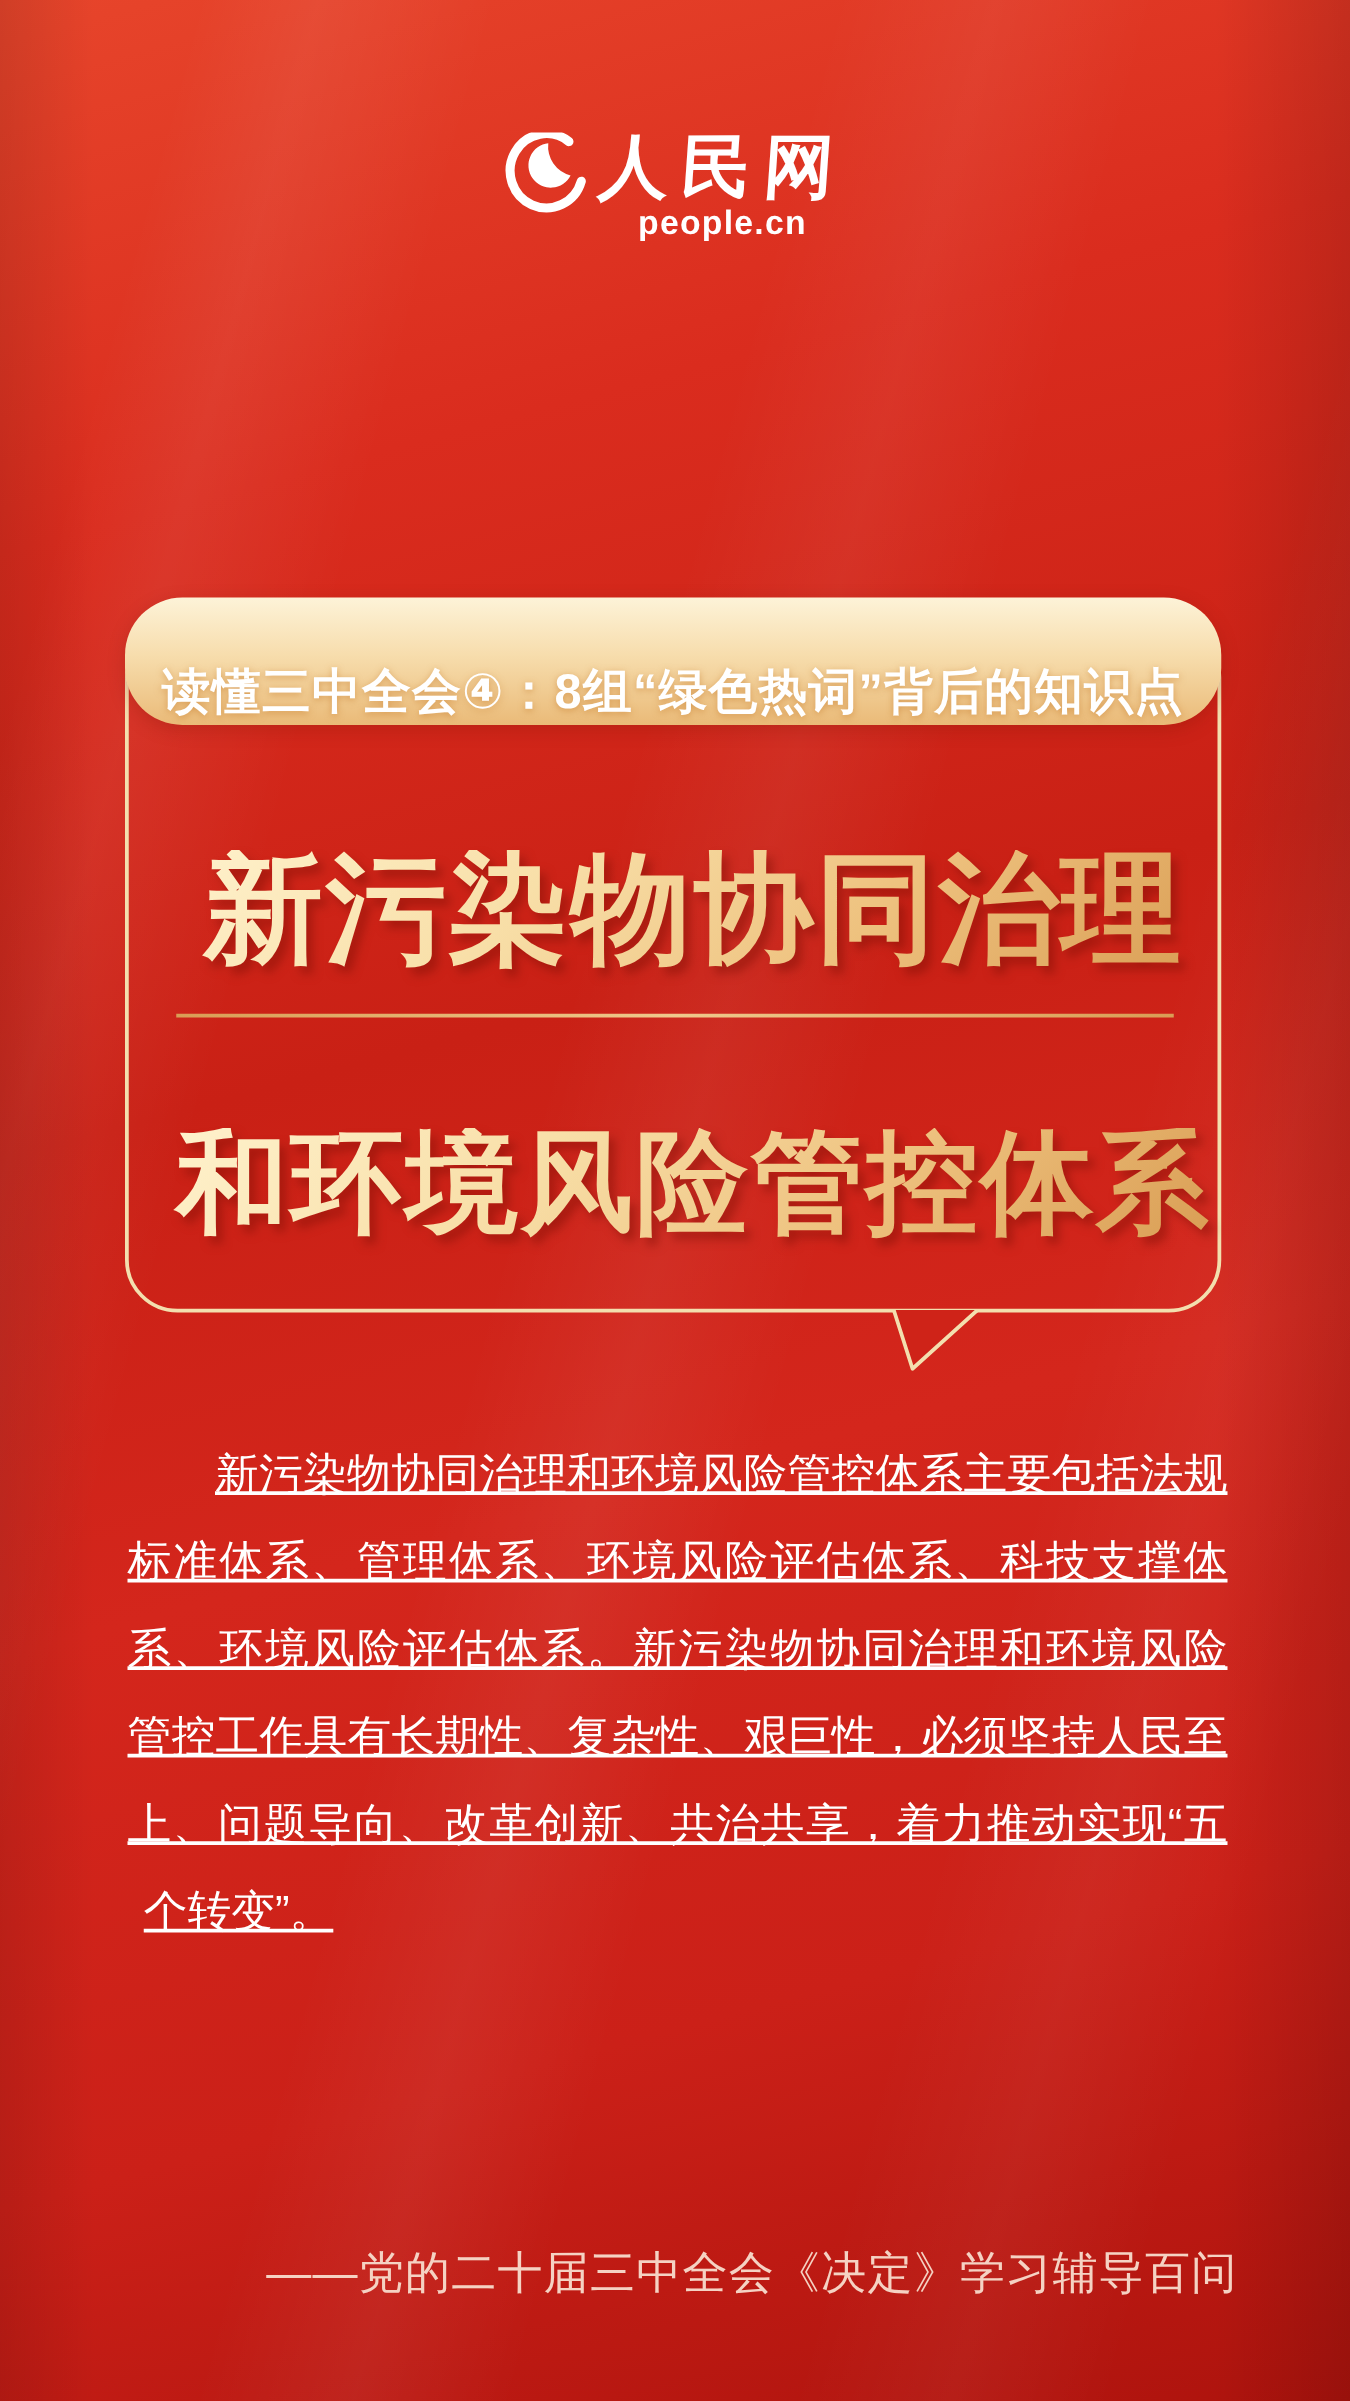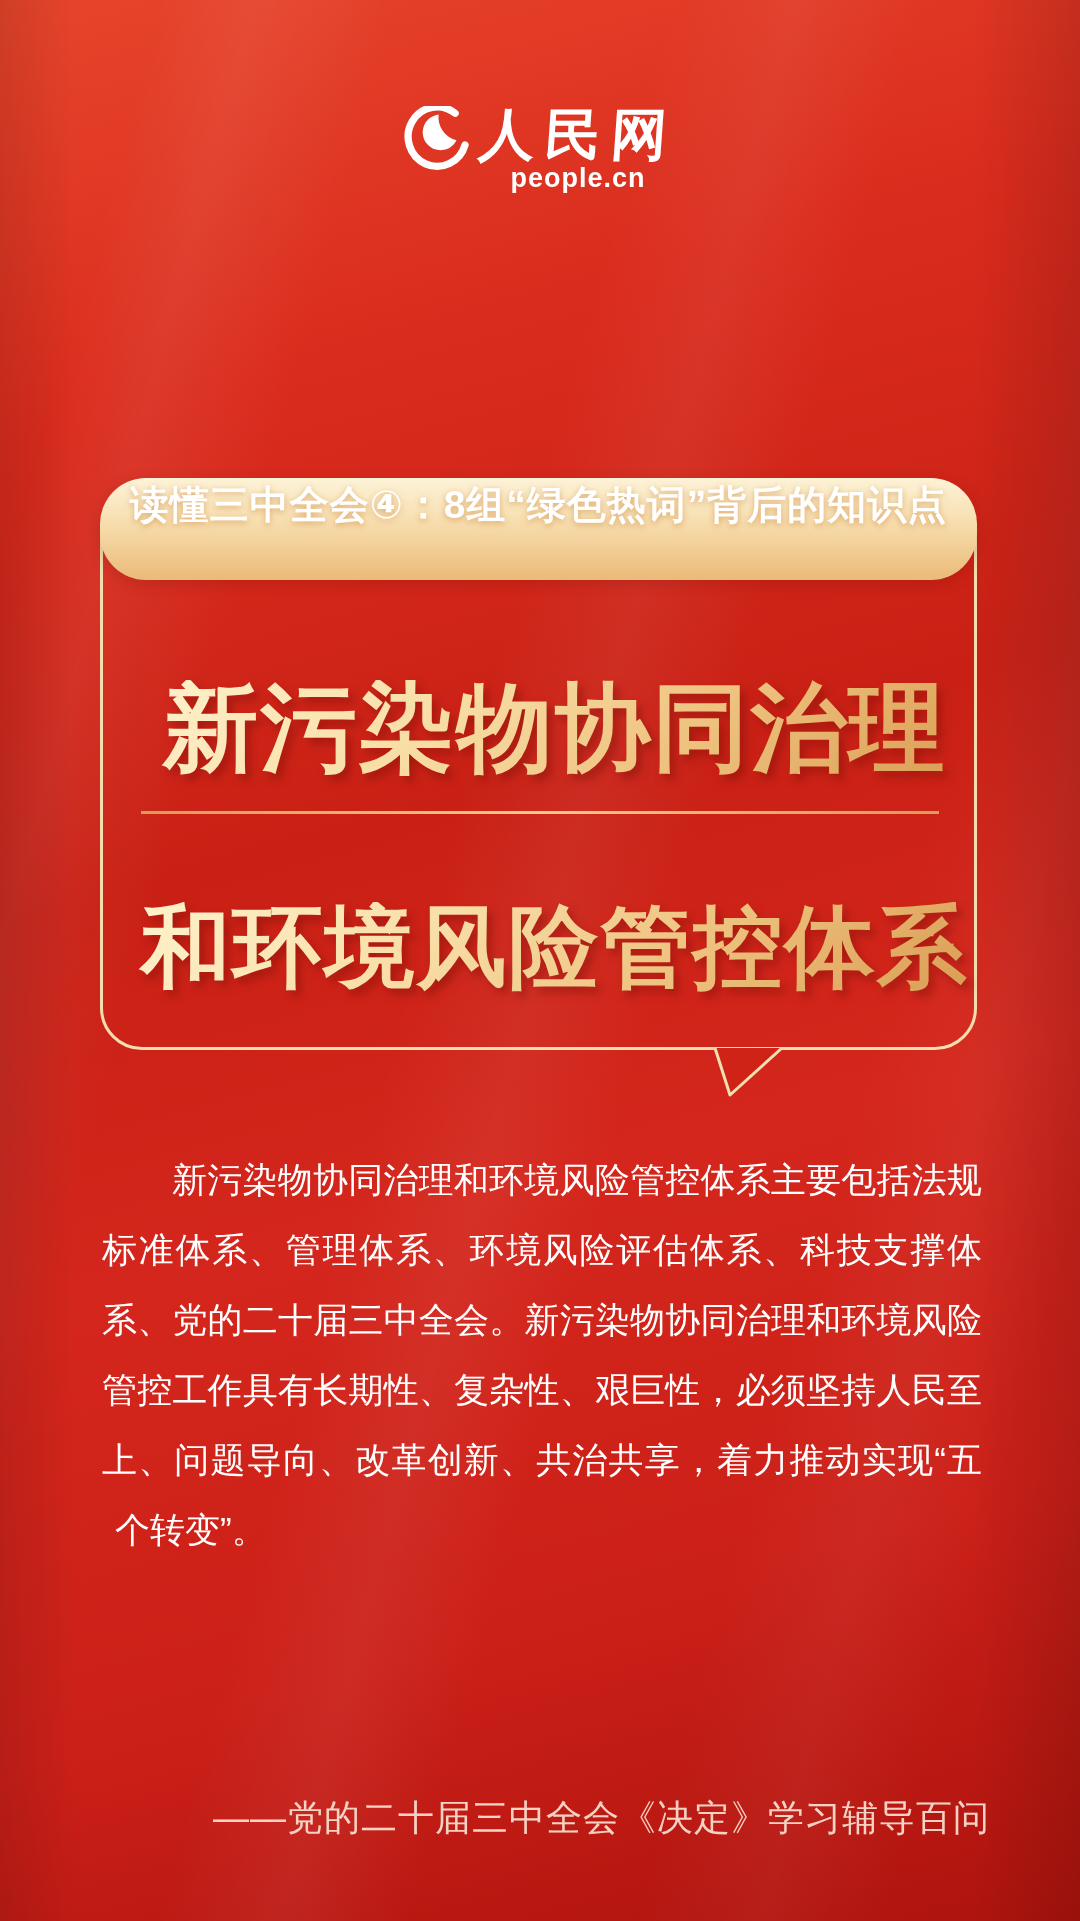--- a/index.html
+++ b/index.html
@@ -22,39 +22,39 @@
   .logo-cn{color:#fff;font-size:56px;font-weight:bold;line-height:58px;letter-spacing:10px;
            font-family:"Liberation Serif","DejaVu Serif",serif;transform:skewX(-4deg);}
   .logo-en{color:#fff;font-size:27px;font-weight:bold;line-height:27px;letter-spacing:1px;margin-top:1px;}
 
   
   .bubble{position:absolute;left:100px;top:500px;width:877px;height:550px;
           box-sizing:border-box;border:3px solid var(--gold-border,#f3dfae);border-radius:42px;}
   .badge{position:absolute;left:100px;top:478px;width:877px;height:102px;z-index:3;
          box-sizing:border-box;border-radius:46px;
          background:linear-gradient(180deg,#fdf3d8 0%,#f7ddad 45%,#eaba78 100%);
-         display:flex;align-items:flex-start;justify-content:center;
+         display:flex;align-items:flex-end;justify-content:center;
          box-shadow:0 4px 14px rgba(120,20,8,.25);}
   .badge span{color:#fff;font-size:39px;font-weight:bold;letter-spacing:1px;
               text-shadow:0 2px 6px rgba(196,120,40,.55);}
 
   .big-title{position:absolute;left:100px;width:877px;margin:16px;text-align:center;
              font-weight:900;line-height:1;letter-spacing:2px;
              background:linear-gradient(135deg,#fff3cf 0%,#f8dfa8 35%,#eec27f 65%,#d89b51 100%);
              -webkit-background-clip:text;background-clip:text;color:transparent;
              filter:drop-shadow(5px 6px 4px rgba(130,15,6,.5));}
   .t1{top:664px;font-size:96px;}
   .t2{top:886px;font-size:90px;}
   .divider{position:absolute;left:50%;transform:translateX(-50%);top:811px;width:798px;height:3px;
            background:linear-gradient(90deg,#d99d55,#efc98c 50%,#d99d55);}
   .tail{position:absolute;left:712px;top:1048px;z-index:2;display:block;}
 
   
   .body-text{position:absolute;left:102px;top:1145px;width:880px;color:#fff;
-             font-size:35px;line-height:70px;}
+             font-size:35px;line-height:70px;text-decoration:underline;}
   .body-line{text-align:justify;text-align-last:justify;white-space:nowrap;}
   .body-line.first{text-indent:2em;}
   .body-line.last{text-align-last:left;white-space:normal;margin-left:13px;}
 
   
   .footer{position:absolute;right:90px;top:1798px;color:var(--footer-pink,#f5d2c3);
           font-size:36px;line-height:40px;letter-spacing:1px;text-align:center;}
 </style>
 </head>
 <body>
@@ -82,21 +82,21 @@
   <div class="divider"></div>
   <h1 class="big-title t2">和环境风险管控体系</h1>
 
   <svg class="tail" width="84" height="54" viewBox="0 0 84 54" aria-hidden="true">
     <path d="M3 0 L18 47 L70 0" fill="#cf2318" stroke="#f3dfae" stroke-width="3" stroke-linejoin="round"></path>
   </svg>
 
   <main class="body-text">
     <div class="body-line first">新污染物协同治理和环境风险管控体系主要包括法规</div>
     <div class="body-line">标准体系、管理体系、环境风险评估体系、科技支撑体</div>
-    <div class="body-line">系、党的二十届三中全会。新污染物协同治理和环境风险</div>
+    <div class="body-line">系、环境风险评估体系。新污染物协同治理和环境风险</div>
     <div class="body-line">管控工作具有长期性、复杂性、艰巨性，必须坚持人民至</div>
     <div class="body-line">上、问题导向、改革创新、共治共享，着力推动实现“五</div>
     <div class="body-line last">个转变”。</div>
   </main>
 
   <footer class="footer">——党的二十届三中全会《决定》学习辅导百问</footer>
 
 </div>
 
 </body></html>

